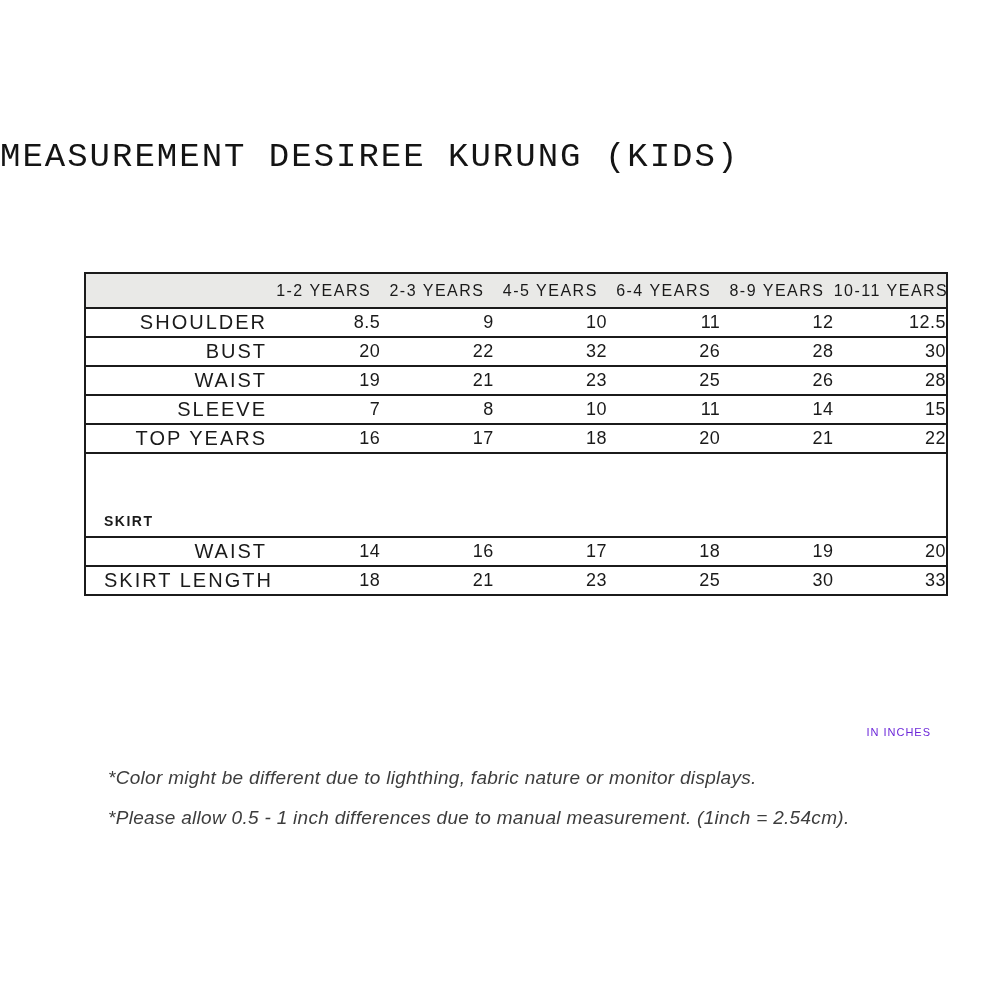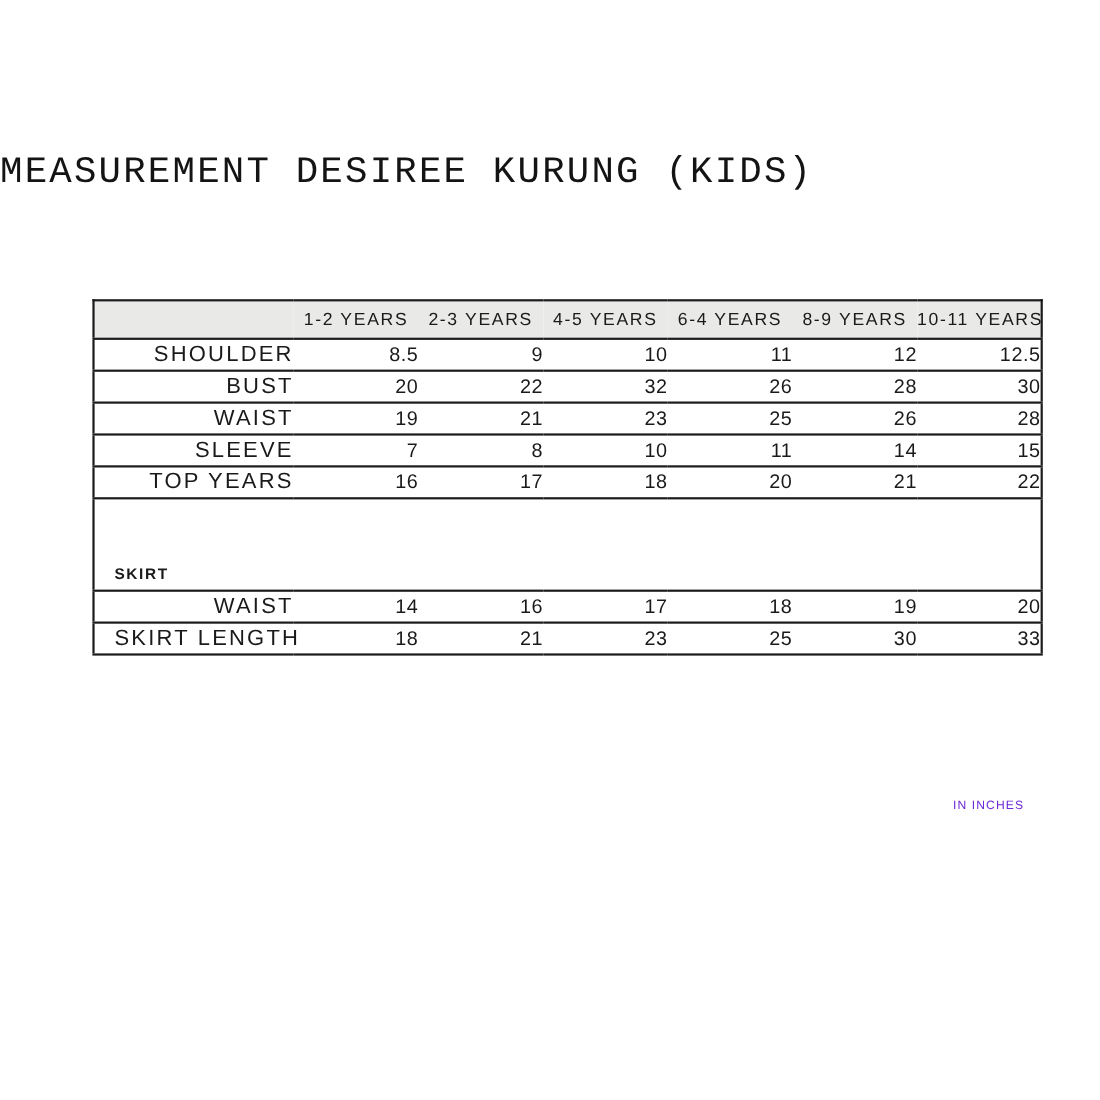--- a/index.html
+++ b/index.html
@@ -195,15 +195,17 @@
           <td class="val">25</td>
           <td class="val">30</td>
           <td class="val">33</td>
         </tr>
       </tbody>
   </table>
 
   <div class="unit-note">IN INCHES</div>
 
   <div class="footnotes">
+    <p>*Color might be different due to lighthing, fabric nature or monitor displays.</p>
+    <p>*Please allow 0.5 - 1 inch differences due to manual measurement. (1inch = 2.54cm).</p>
   </div>
 
 </div>
 
 </body></html>

